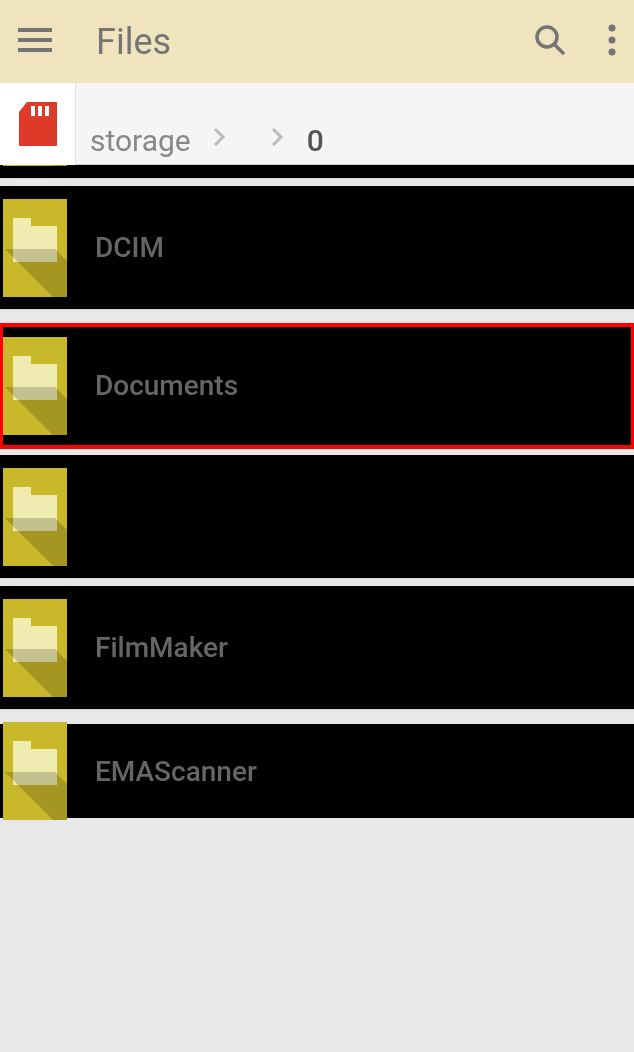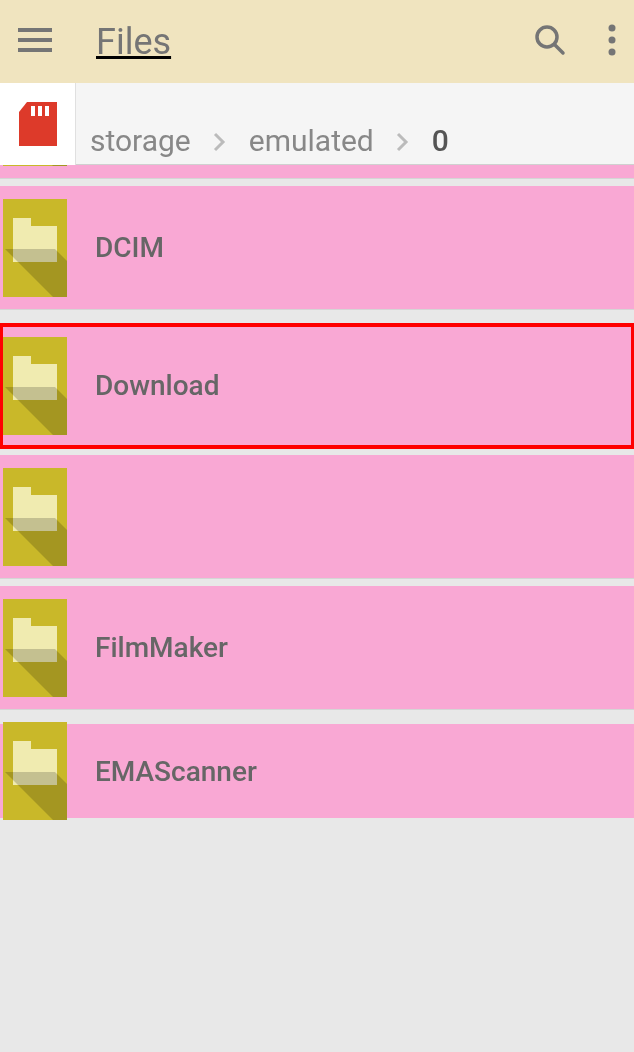--- a/index.html
+++ b/index.html
@@ -13,21 +13,20 @@
       height: 1052px;
       background: #e8e8e8;
       overflow: hidden;
     }
     .app-bar {
       background: #f0e4bf;
       height: 83px;
       display: flex;
       align-items: center;
       padding: 0 18px;
-      text-decoration: underline;
     }
     .menu-icon {
       color: #757575;
       margin-right: 44px;
       cursor: pointer;
     }
     .app-title {
       color: #757575;
       font-size: 36px;
       font-weight: 400;
@@ -53,21 +52,21 @@
       width: 76px;
       height: 82px;
       display: flex;
       align-items: center;
       justify-content: center;
       background: #ffffff;
       border-right: 1px solid #e0e0e0;
     }
     .breadcrumb-items {
       display: flex;
-      align-items: flex-end;
+      align-items: flex-start;
       padding-left: 14px;
       margin-top: 33px;
     }
     .crumb {
       color: #888;
       font-size: 30px;
       padding: 0 0px;
     }
     .crumb.active {
       color: #555;
@@ -79,21 +78,21 @@
       font-size: 26px;
     }
     .file-list {
       background: #e8e8e8;
     }
     .file-row {
       display: flex;
       align-items: center;
       height: 124px;
       border-bottom: 1px solid #d5d5d5;
-      background: #f9a8d4;
+      background: #000000;
       position: relative;
     }
     .file-row.partial-top {
       height: 14px;
       overflow: hidden;
     }
     .file-row.partial-top .folder-icon {
       position: relative;
       top: -55px;
     }
@@ -188,21 +187,20 @@
       <rect x="26" y="4" width="4" height="10" fill="#fff"></rect>
     </svg>
   </div>
   <div class="breadcrumb-items">
     <span class="crumb">storage</span>
     <span class="crumb-sep">
       <svg width="14" height="20" viewBox="0 0 14 20">
           <path d="M 2 2 L 10 10 L 2 18" stroke="#bbb" stroke-width="3" fill="none"></path>
         </svg>
     </span>
-    <span class="crumb">emulated</span>
     <span class="crumb-sep">
       <svg width="14" height="20" viewBox="0 0 14 20">
           <path d="M 2 2 L 10 10 L 2 18" stroke="#bbb" stroke-width="3" fill="none"></path>
         </svg>
     </span>
     <span class="crumb active">0</span>
   </div>
 </div>
 
 <div class="file-list">
@@ -227,21 +225,21 @@
   <div class="list-spacer"></div>
 
 
   <div class="list-spacer"></div>
 
   <div class="file-row highlighted">
     <div class="folder-icon">
       <div class="folder-shape"></div>
         <div class="folder-shadow"></div>
     </div>
-    <span class="file-name">Download</span>
+    <span class="file-name">Documents</span>
   </div>
 
   <div class="list-spacer"></div>
 
   <div class="file-row">
     <div class="folder-icon">
       <div class="folder-shape"></div>
         <div class="folder-shadow"></div>
     </div>
   </div>

